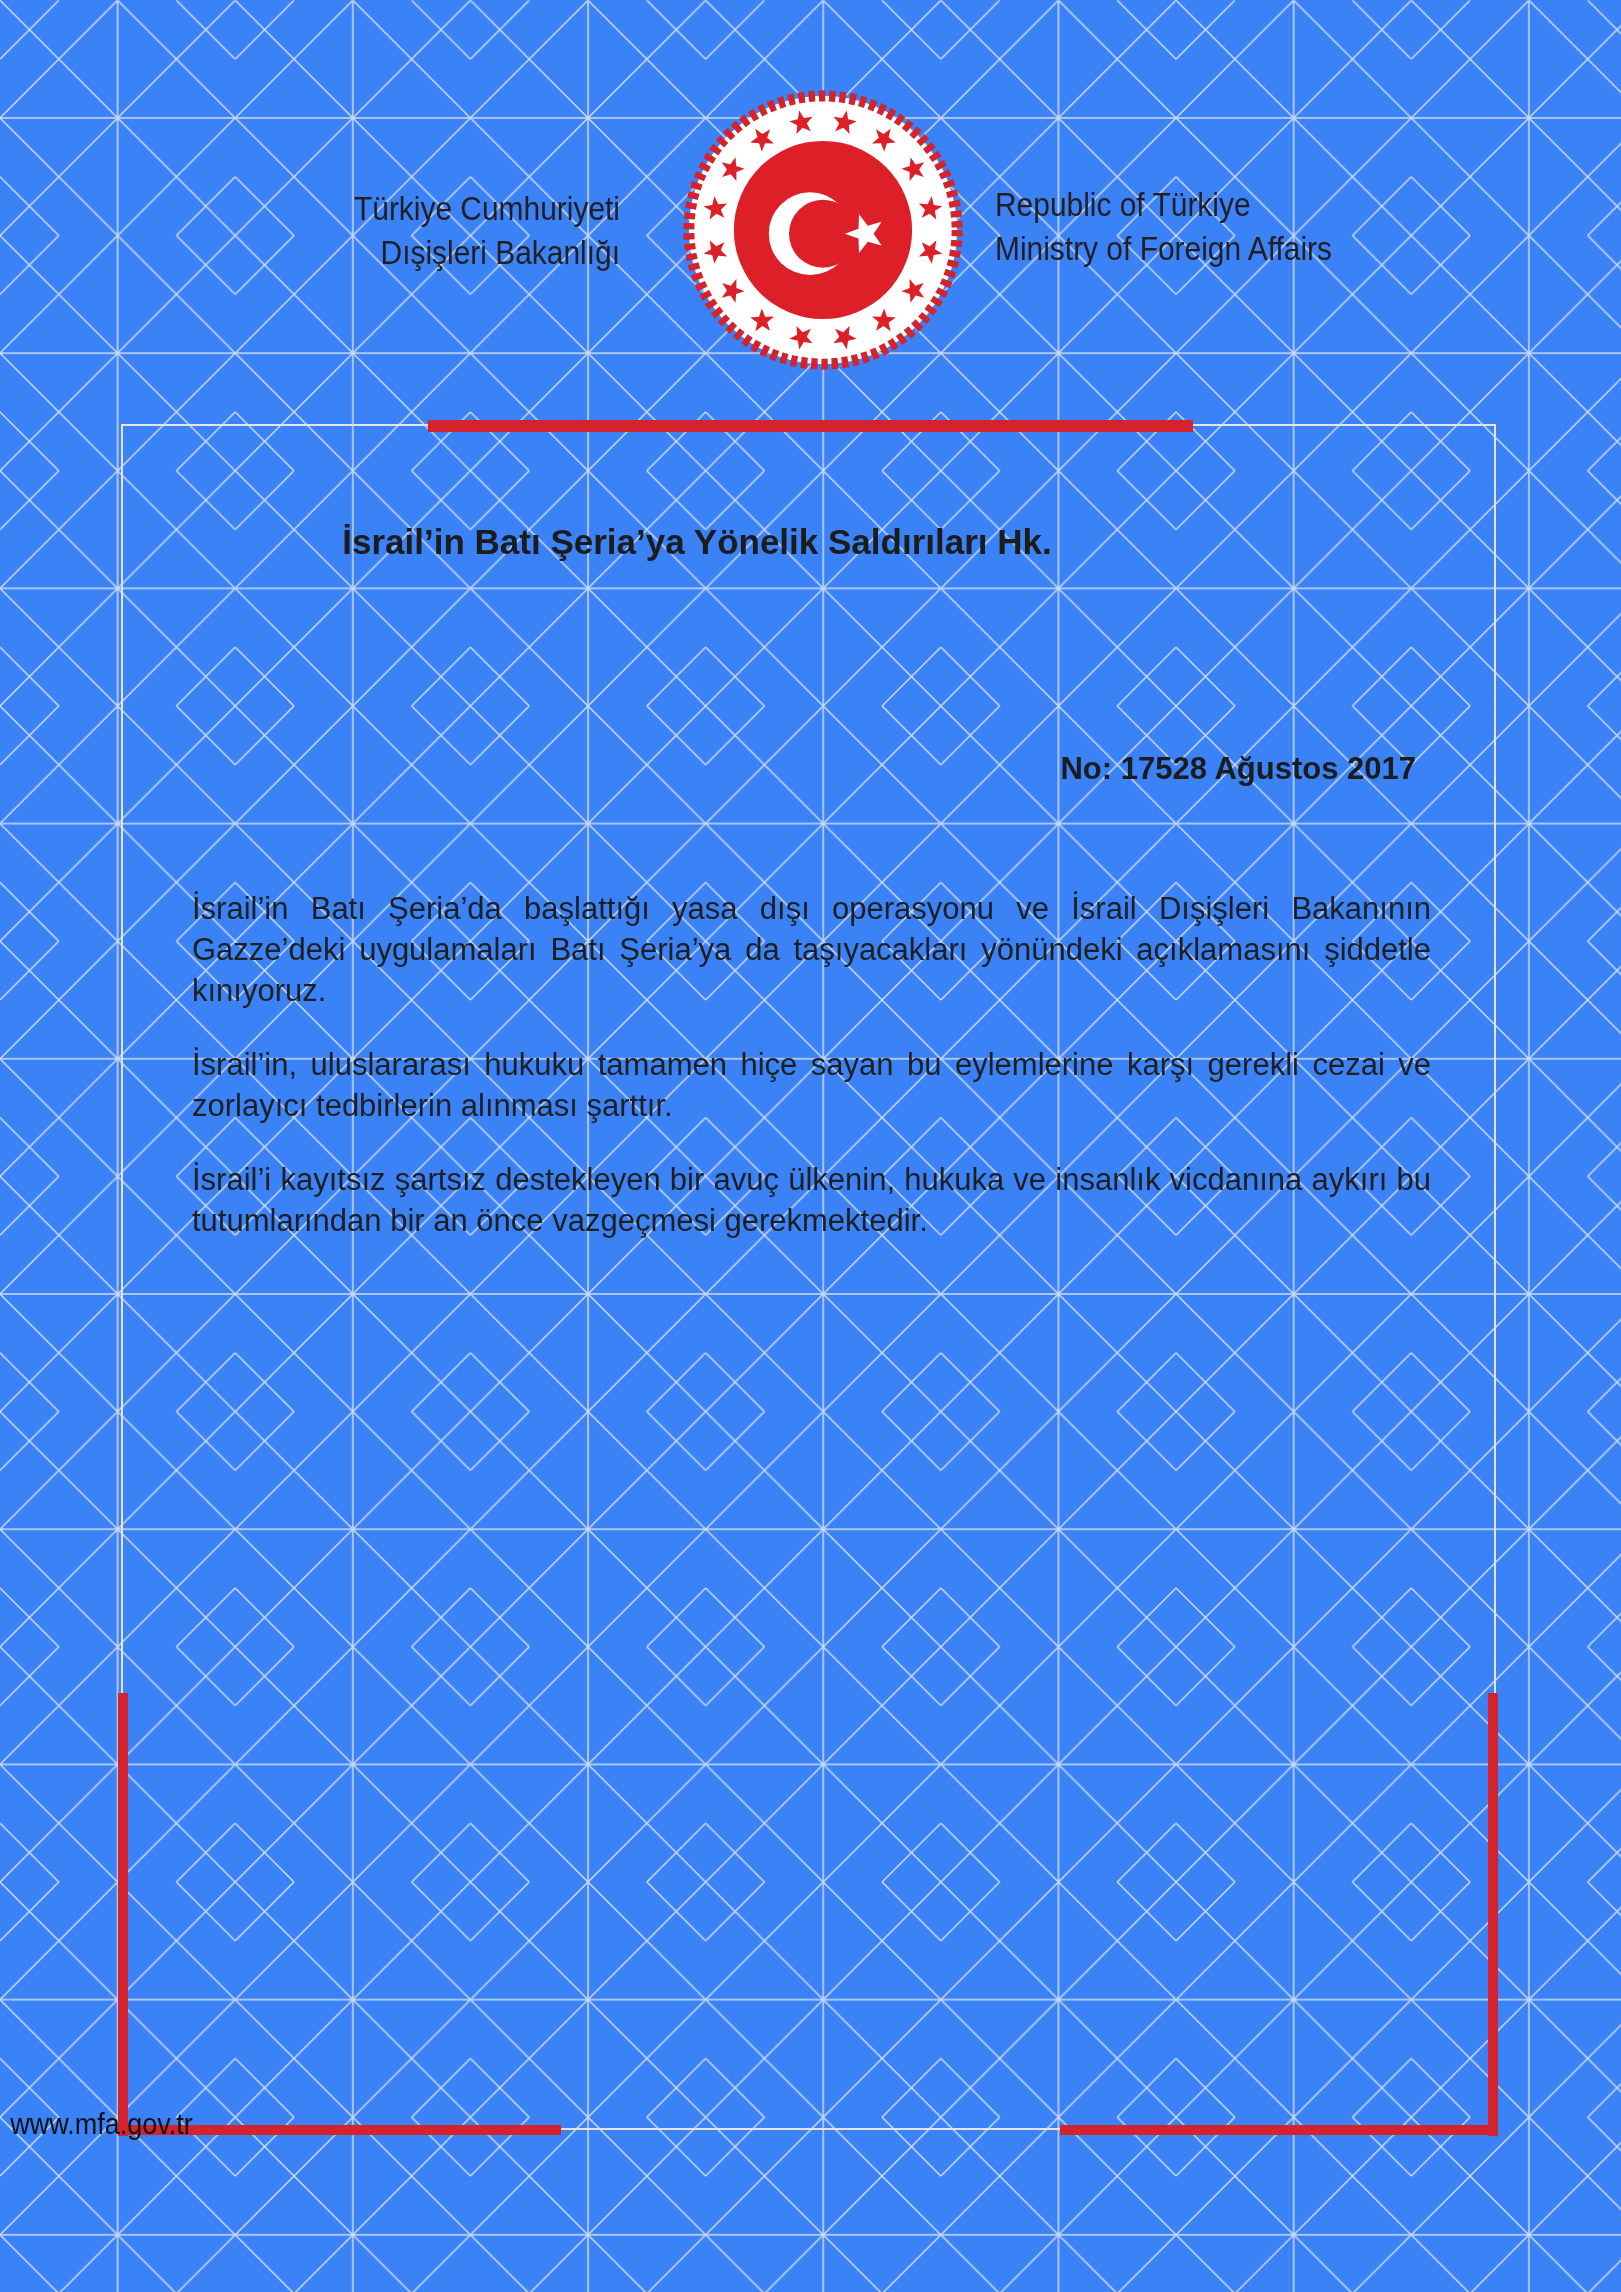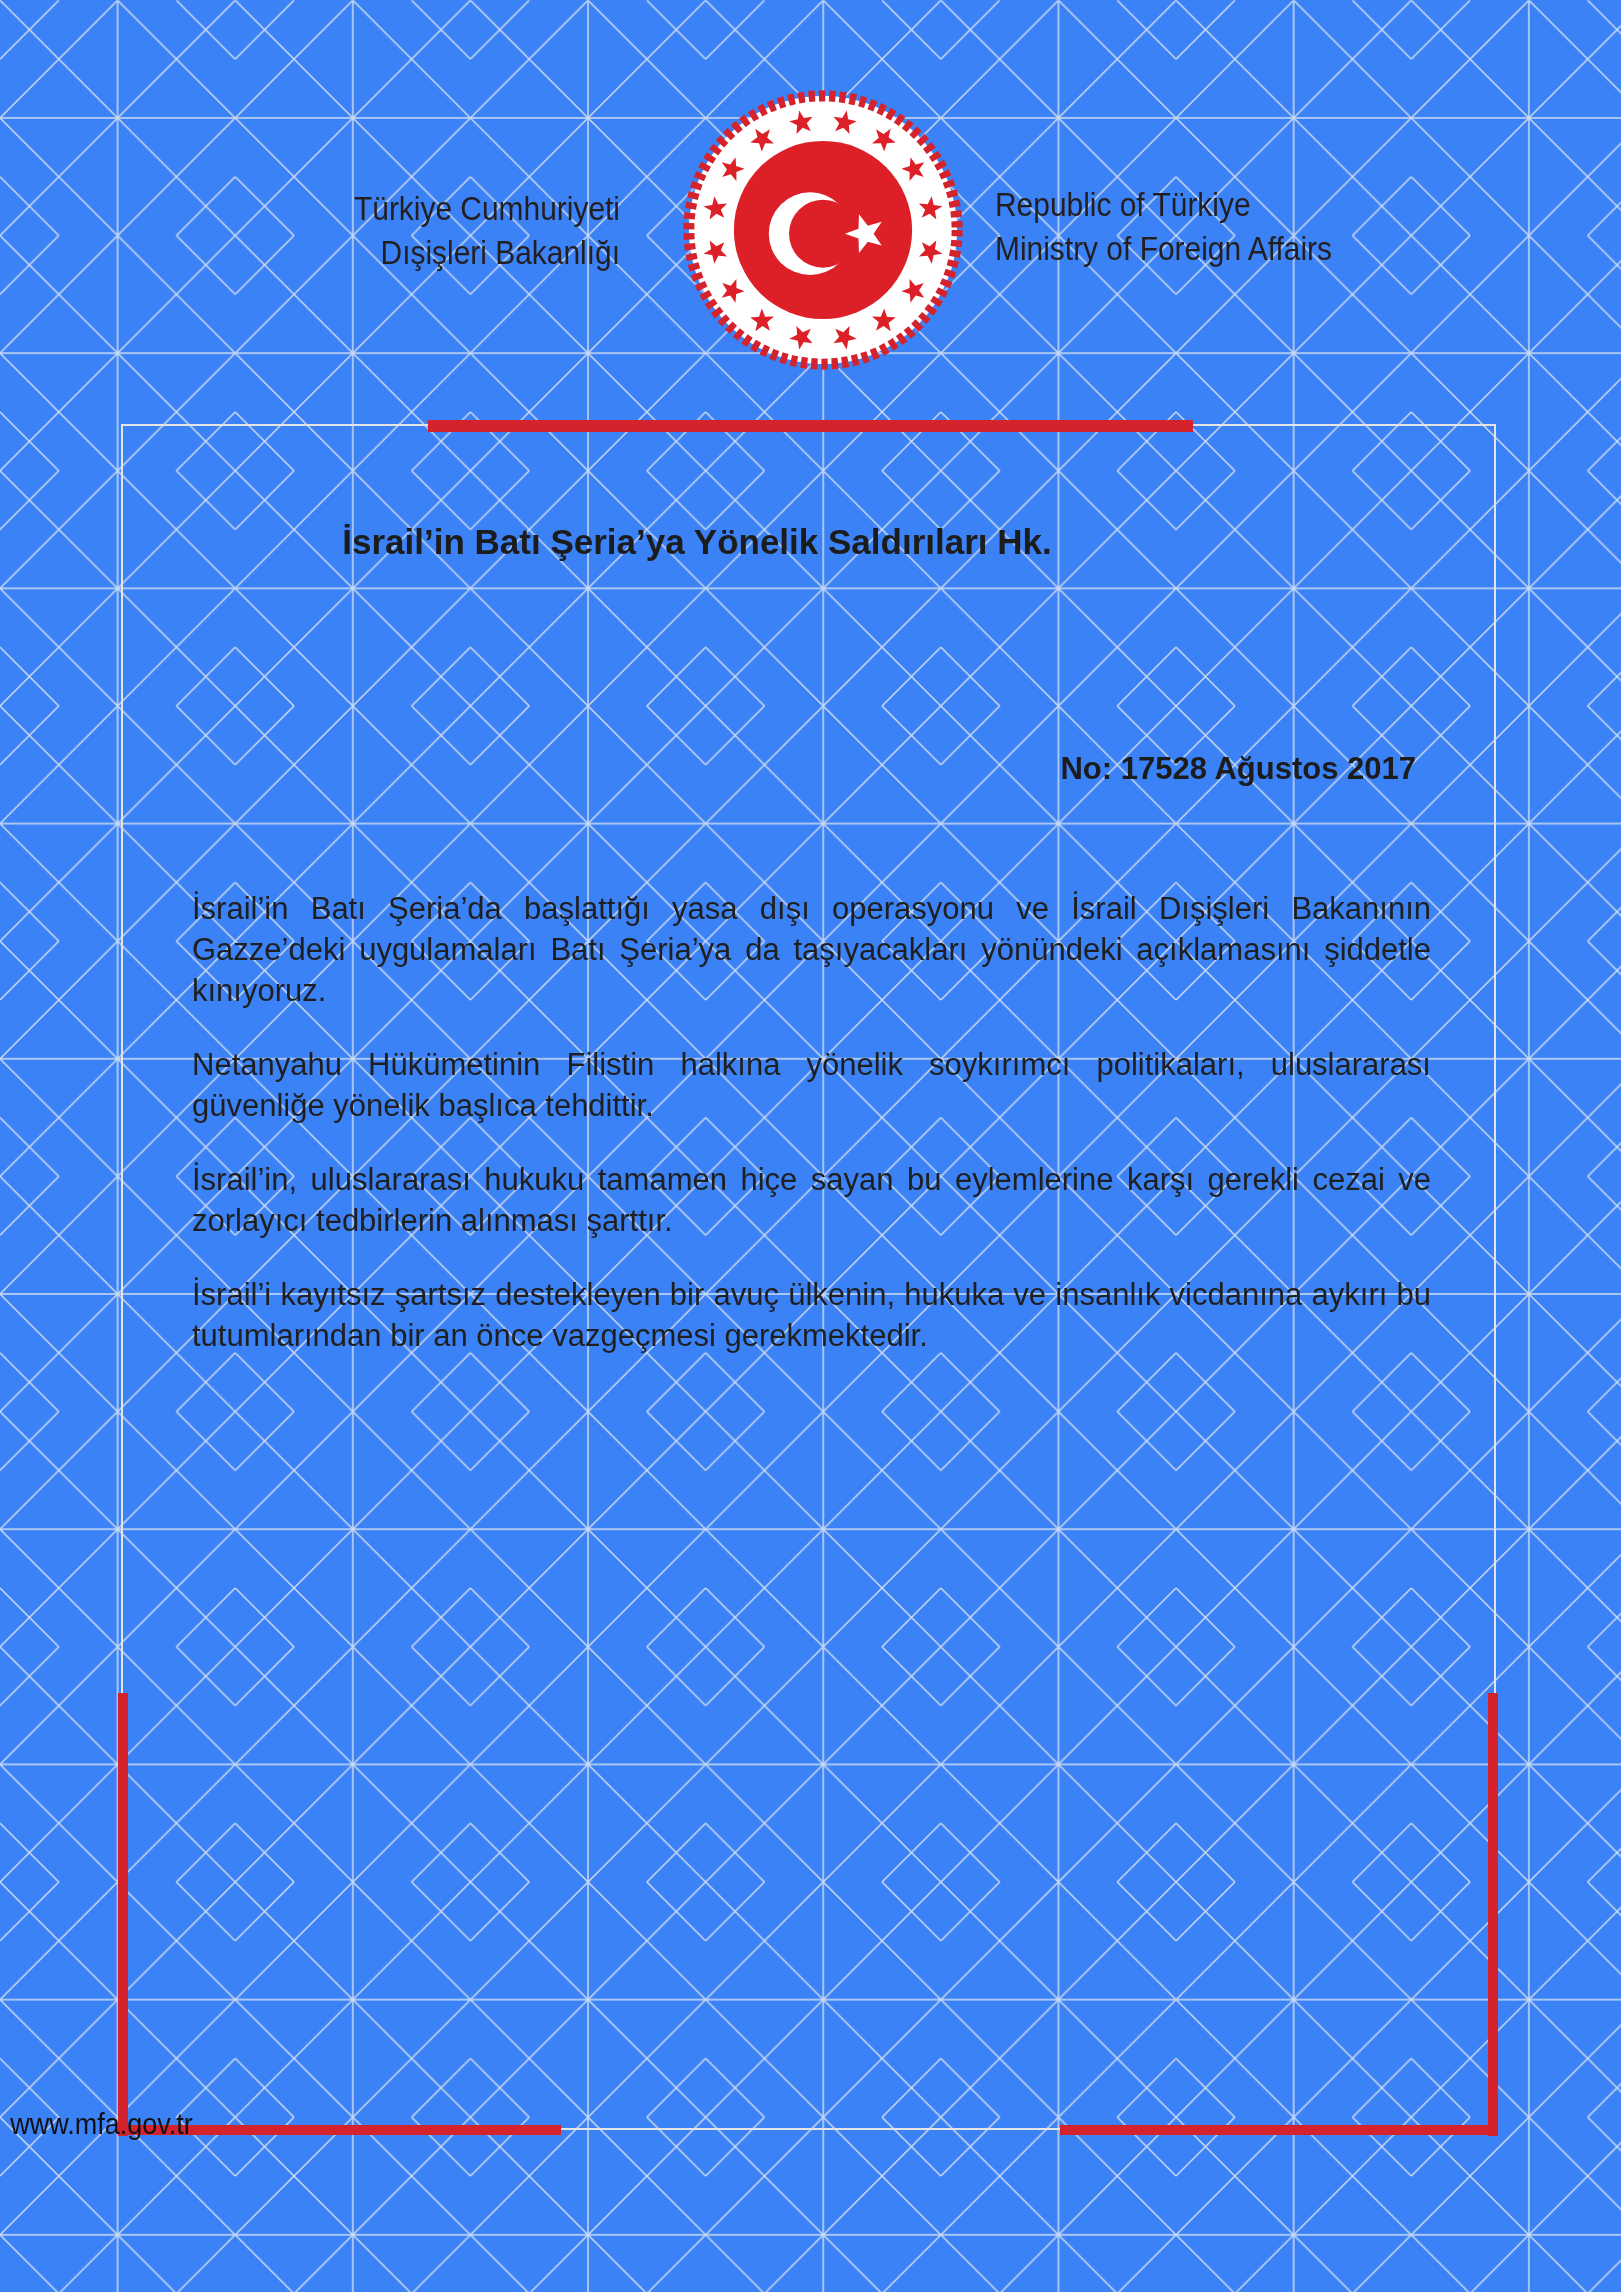--- a/index.html
+++ b/index.html
@@ -111,21 +111,20 @@
 
   <div id="doc-title">İsrail’in Batı Şeria’ya Yönelik Saldırıları Hk.</div>
 
   <div id="no-date-row">
     <span>No: 175</span>
     <span>28 Ağustos 2017</span>
   </div>
 
   <div id="body-text">
     <p>İsrail’in Batı Şeria’da başlattığı yasa dışı operasyonu ve İsrail Dışişleri Bakanının Gazze’deki uygulamaları Batı Şeria’ya da taşıyacakları yönündeki açıklamasını şiddetle kınıyoruz.</p>
-    <p>Netanyahu Hükümetinin Filistin halkına yönelik soykırımcı politikaları, uluslararası güvenliğe yönelik başlıca tehdittir.</p>
     <p>İsrail’in, uluslararası hukuku tamamen hiçe sayan bu eylemlerine karşı gerekli cezai ve zorlayıcı tedbirlerin alınması şarttır.</p>
     <p>İsrail’i kayıtsız şartsız destekleyen bir avuç ülkenin, hukuka ve insanlık vicdanına aykırı bu tutumlarından bir an önce vazgeçmesi gerekmektedir.</p>
   </div>
 
   <div id="footer">
     <span>www.mfa.gov.tr</span>
   </div>
 
 </div>
 

